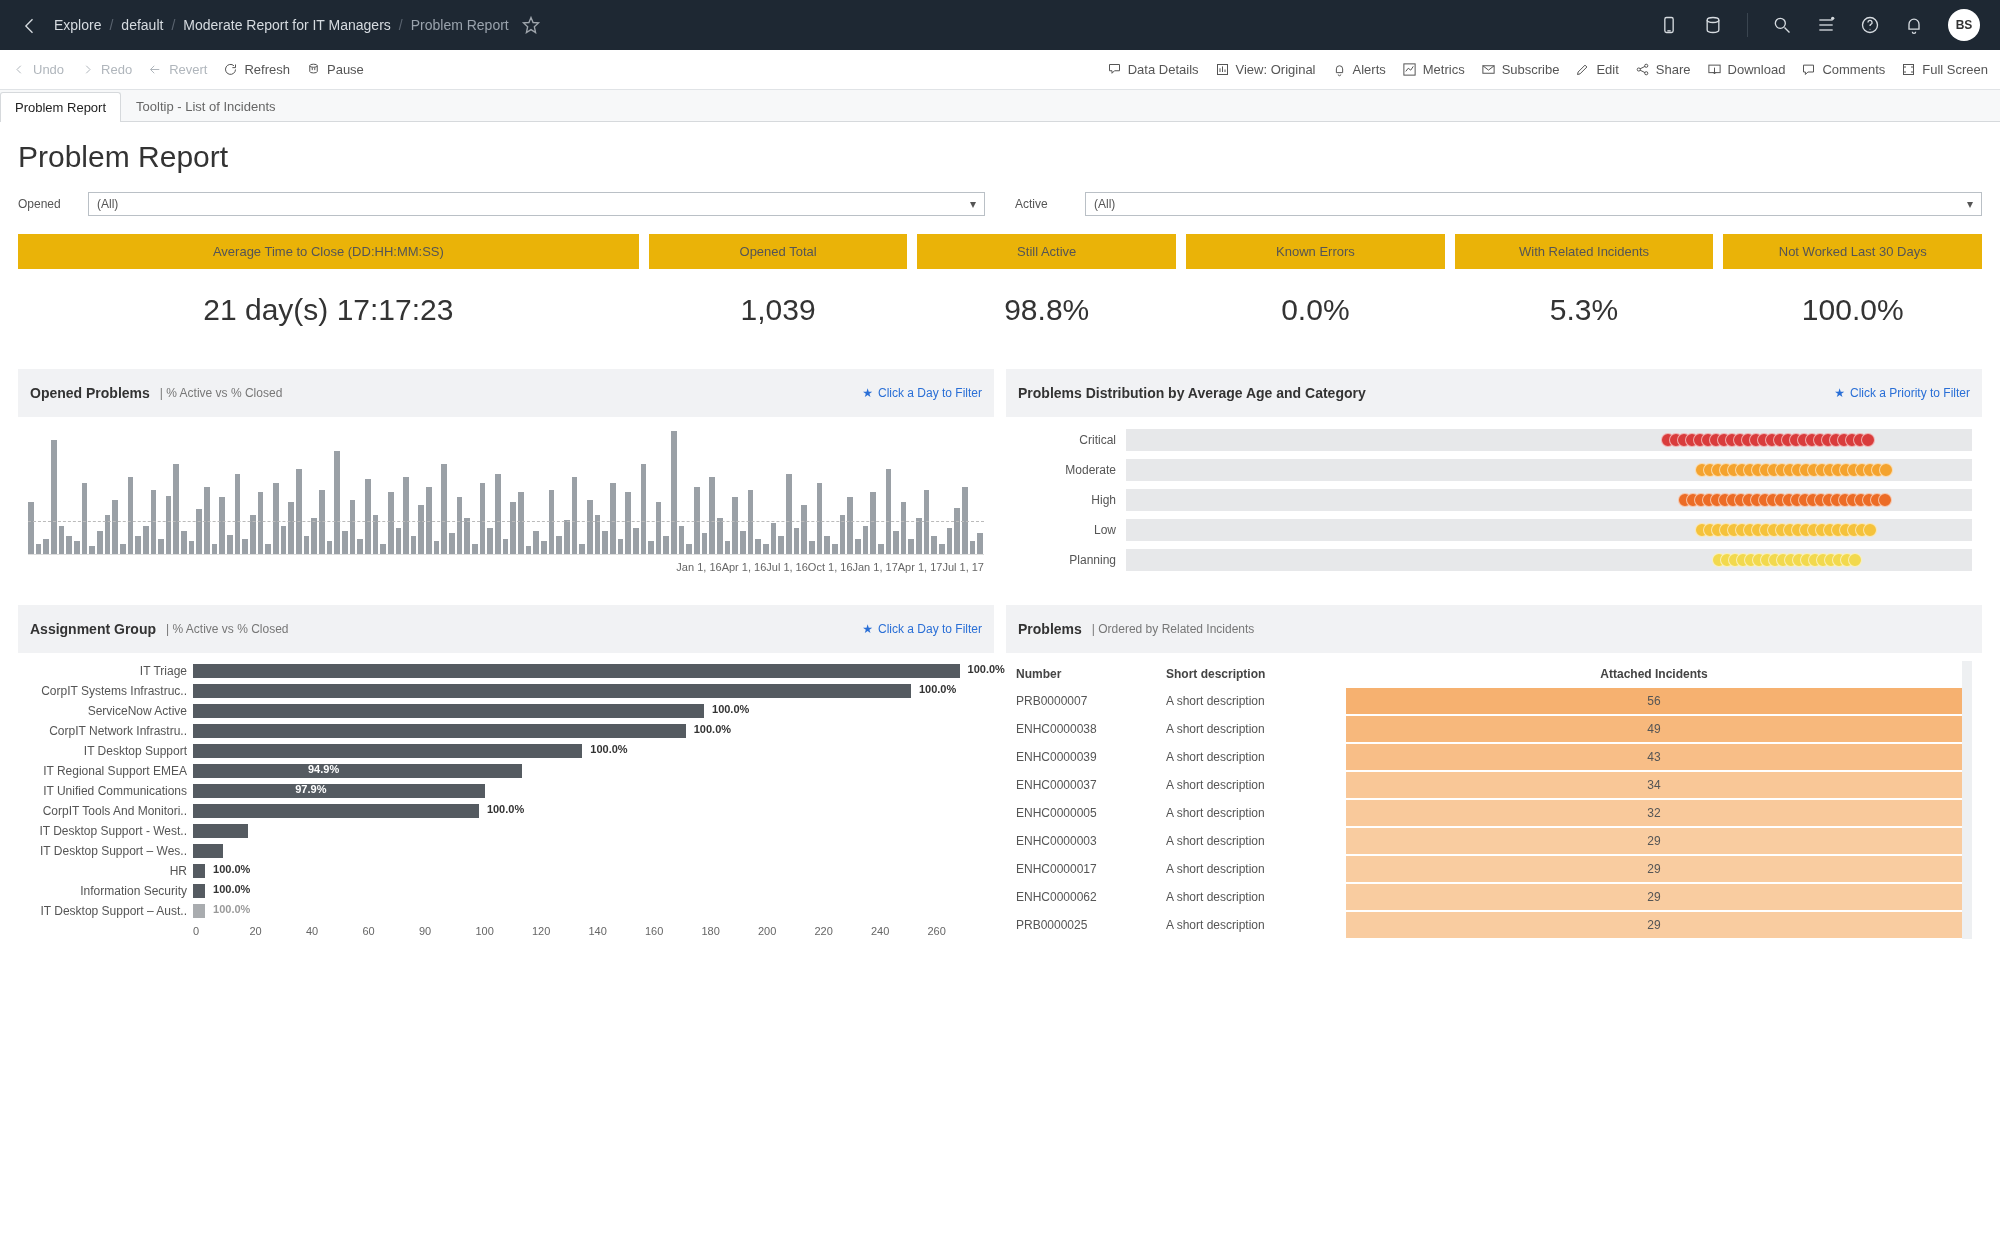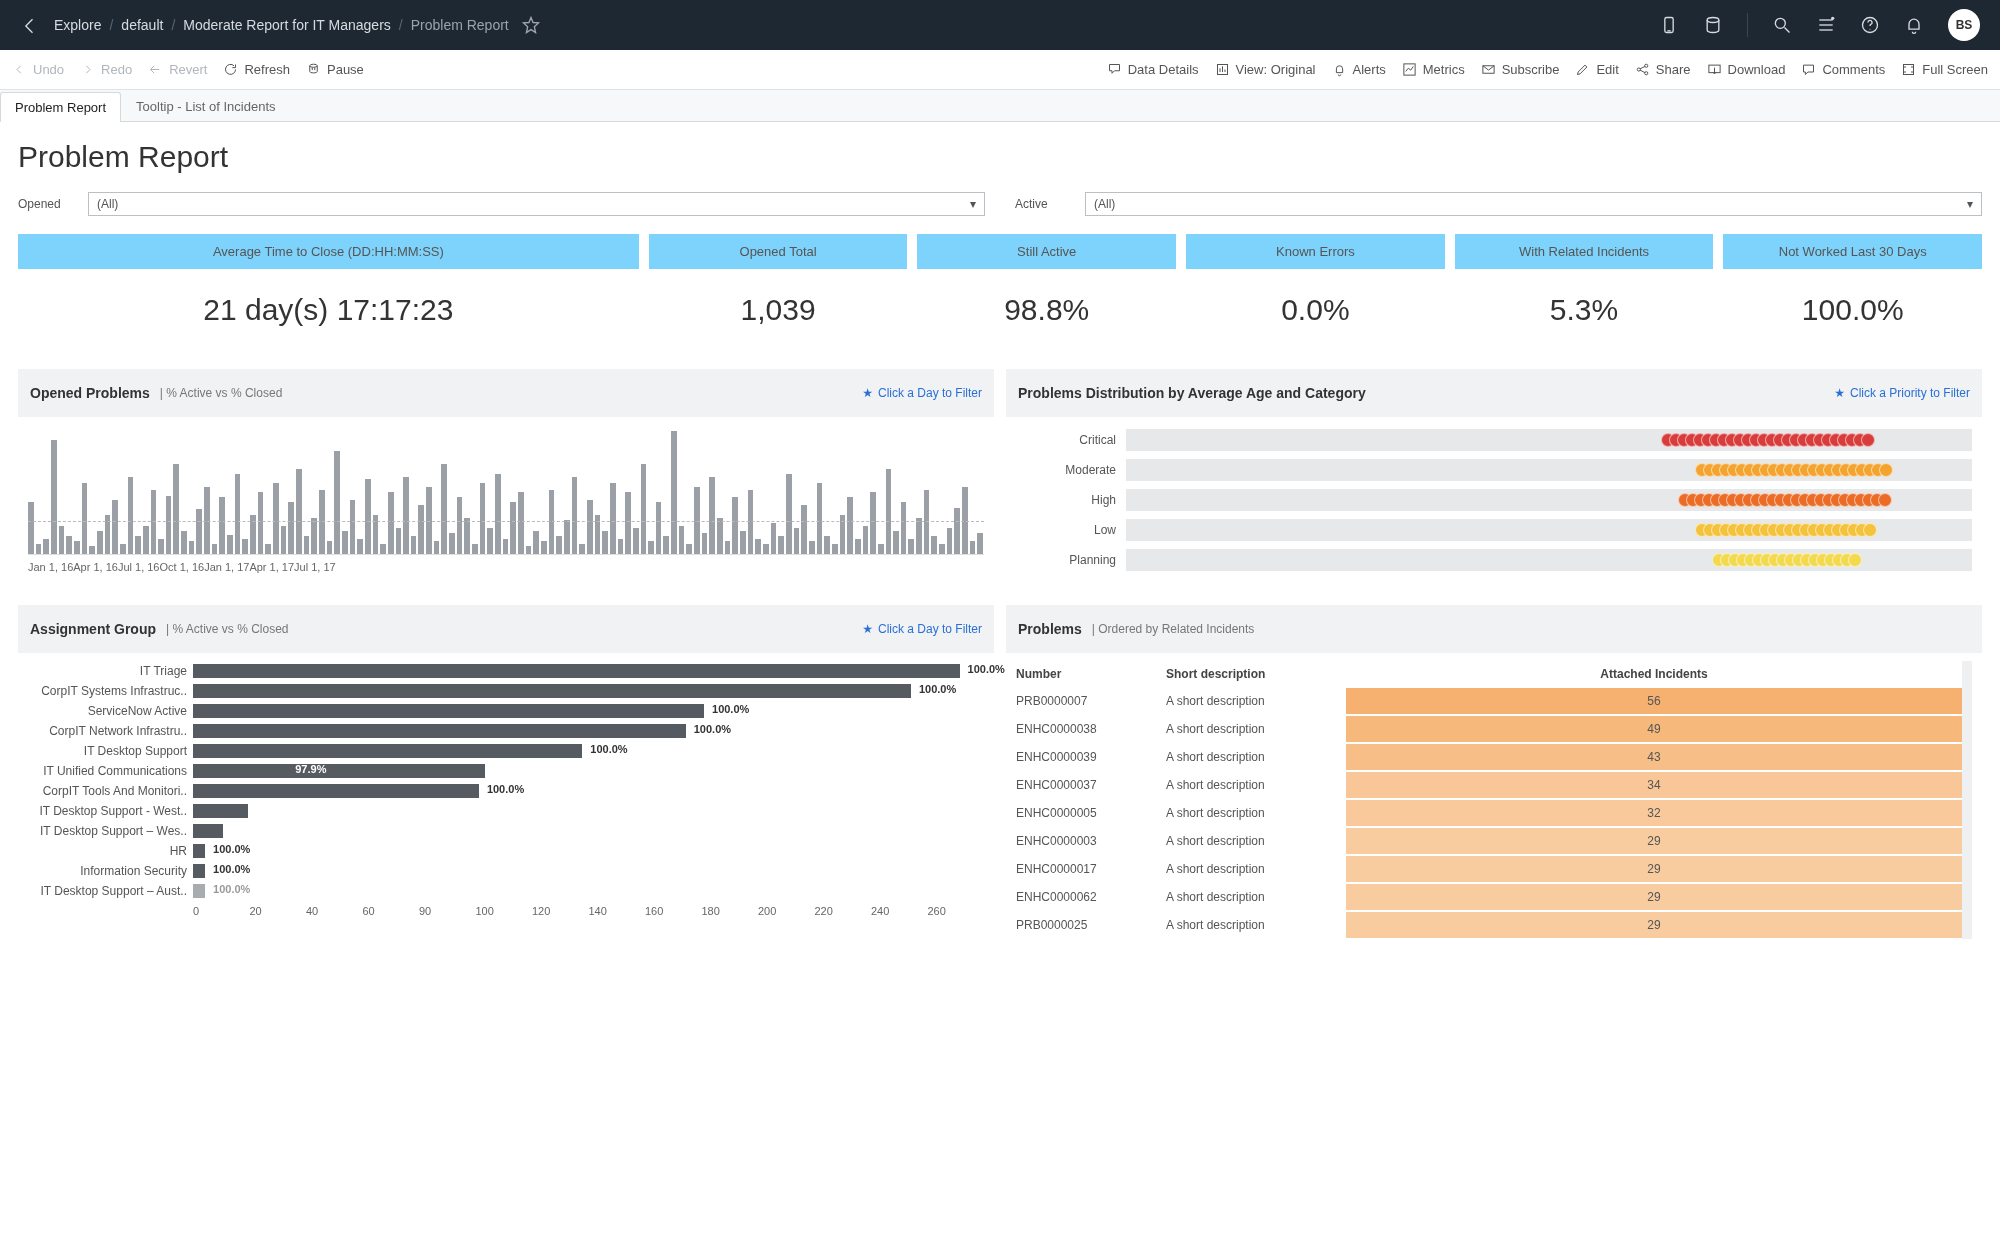--- a/index.html
+++ b/index.html
@@ -37,36 +37,36 @@
 
 .filters { display: flex; gap: 30px; margin-bottom: 18px; }
 .filter { display: flex; align-items: center; gap: 20px; flex: 1; }
 .filter label { font-size: 12px; color: #555; min-width: 50px; }
 .filter .select { flex: 1; height: 24px; border: 1px solid #bac0c6; padding: 0 8px; display: flex; align-items: center; justify-content: space-between; font-size: 12px; color: #555; background: #fff; cursor: pointer; }
 
 
 .kpis { display: flex; gap: 10px; margin-bottom: 18px; }
 .kpi { flex: 1; }
 .kpi.wide { flex: 2.4; }
-.kpi .hdr { background: #7dd3fc; color: #555; font-size: 13px; text-align: center; padding: 10px 6px; }
+.kpi .hdr { background: #eab308; color: #555; font-size: 13px; text-align: center; padding: 10px 6px; }
 .kpi .val { font-size: 30px; font-weight: 300; color: #333; text-align: center; padding: 24px 4px; }
 
 
 .sections { display: grid; grid-template-columns: 1fr 1fr; gap: 12px; }
 .section .shdr { background: #f1f2f4; padding: 16px 12px; display: flex; align-items: center; gap: 10px; font-size: 14px; color: #333; }
 .section .shdr .sub { font-size: 12px; color: #777; font-weight: 400; }
 .section .shdr .hint { font-size: 12px; color: #2a6fd6; margin-left: auto; display: flex; align-items: center; gap: 5px; }
 .section .shdr .hint .star { color: #2a6fd6; }
 .section .body { padding: 8px 10px; background: #fff; }
 
 
 .timeline { position: relative; height: 160px; }
 .timeline .bars { display: flex; align-items: flex-end; height: 130px; gap: 2px; border-bottom: 1px solid #ddd; }
 .timeline .bars .bar { flex: 1; background: #9aa0a6; min-width: 2px; }
-.timeline .axis { display: flex; justify-content: flex-start; font-size: 11px; color: #666; padding-top: 6px; }
+.timeline .axis { display: flex; justify-content: flex-end; font-size: 11px; color: #666; padding-top: 6px; }
 .timeline .dashline { position: absolute; left: 0; right: 0; top: 96px; border-top: 1px dashed #bbb; }
 
 
 .dist { }
 .dist .row { display: flex; align-items: center; height: 30px; }
 .dist .row .lbl { width: 110px; text-align: right; padding-right: 10px; font-size: 12px; color: #555; }
 .dist .row .track { flex: 1; height: 22px; background: #e7e8ea; position: relative; }
 .dist .row .dots { position: absolute; right: 0; top: 50%; transform: translateY(-50%); display: flex; }
 .dist .row .dots .dot { width: 14px; height: 14px; border-radius: 50%; margin-left: -6px; border: 1px solid rgba(255,255,255,.6); }
 
@@ -683,20 +683,27 @@
               </div>
             </div>
             <div class="row">
               <div class="lbl">IT Desktop Support</div>
               <div class="barwrap" style="">
                 <div class="bar" style="width:49.23076923076923%;"></div>
                 <div class="pct" style="left:50.23076923076923%;">100.0%</div>
               </div>
             </div>
             <div class="row">
+              <div class="lbl">IT Regional Support EMEA</div>
+              <div class="barwrap" style="">
+                <div class="bar" style="width:41.53846153846154%;"></div>
+                <div class="pct" style="left:14.538461538461538%;color:#fff;">94.9%</div>
+              </div>
+            </div>
+            <div class="row">
               <div class="lbl">IT Unified Communications</div>
               <div class="barwrap" style="">
                 <div class="bar" style="width:36.92307692307693%;"></div>
                 <div class="pct" style="left:12.923076923076923%;color:#fff;">97.9%</div>
               </div>
             </div>
             <div class="row">
               <div class="lbl">CorpIT Tools And Monitori..</div>
               <div class="barwrap" style="">
                 <div class="bar" style="width:36.15384615384615%;"></div>

